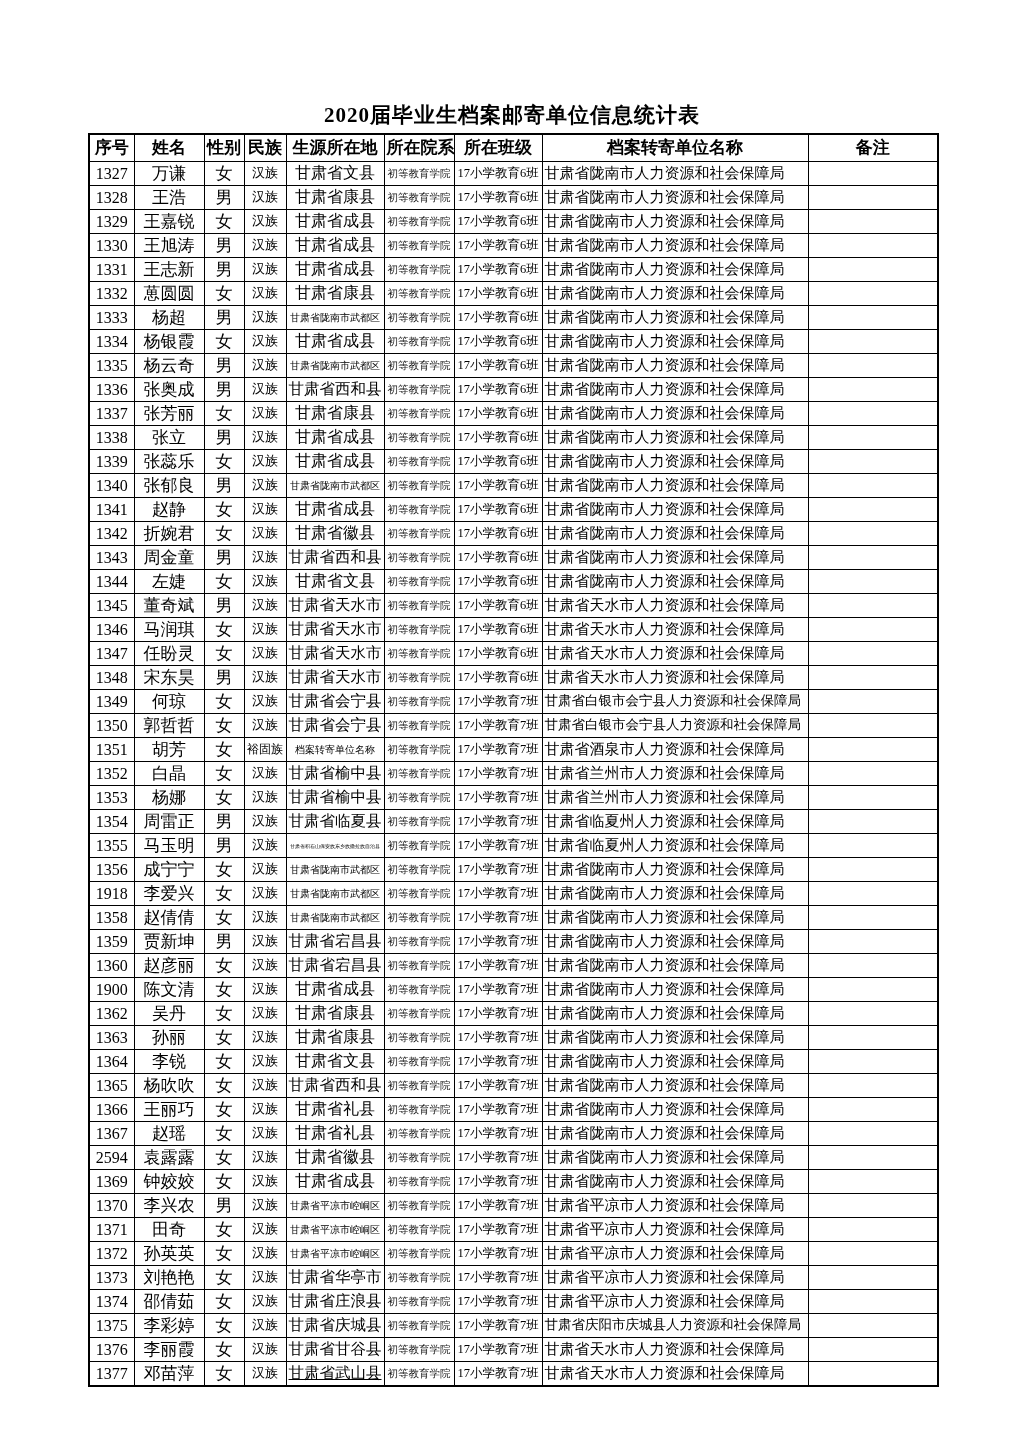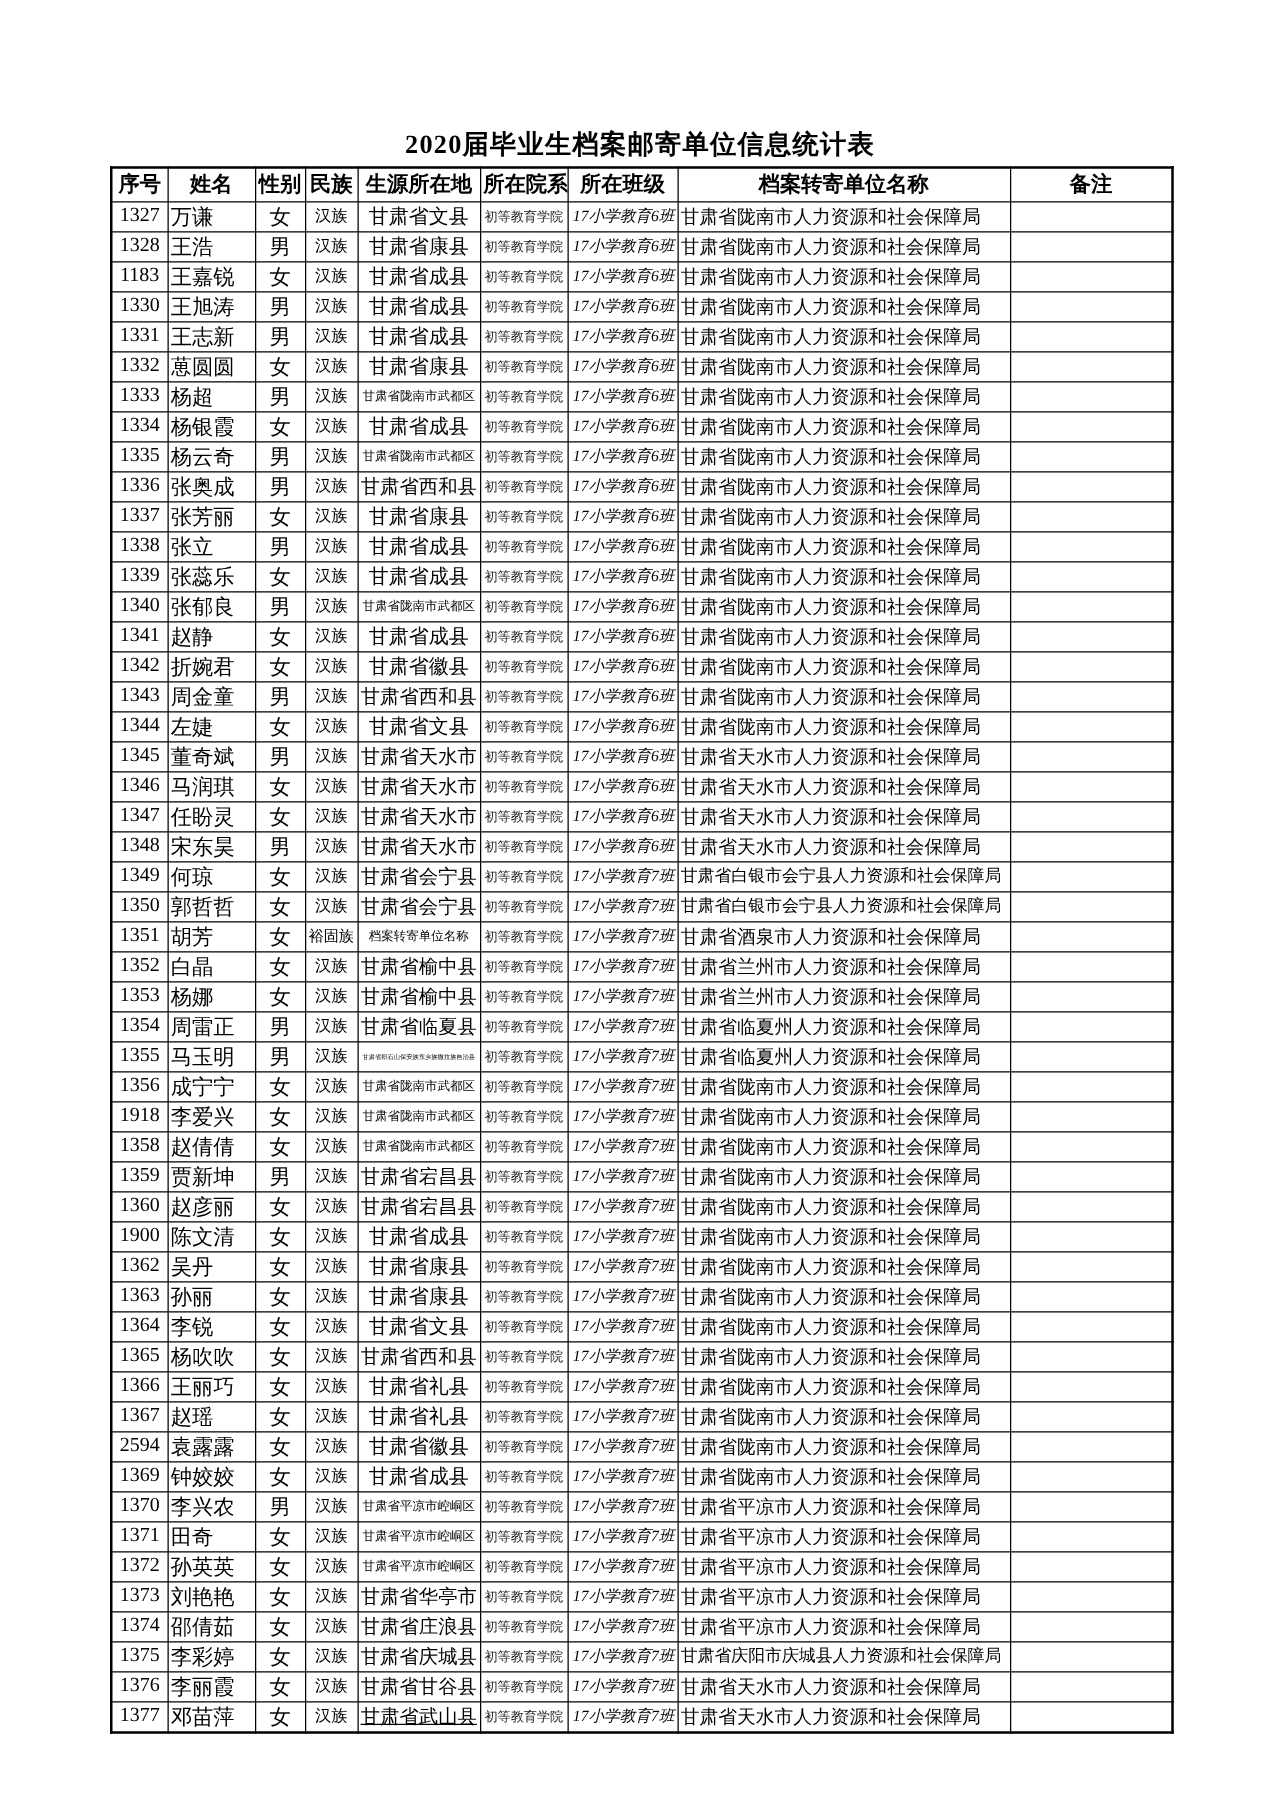--- a/index.html
+++ b/index.html
@@ -19,26 +19,26 @@
   }
   .grid th,.grid td{
     border:1px solid #000;padding:0 2px;overflow:hidden;white-space:nowrap;
     vertical-align:middle;
   }
   .grid thead tr{height:27px;}
   .grid tbody tr{height:23.6px;}
   .grid th{font-size:17px;font-weight:bold;text-align:center;}
   .cv{display:inline-block;white-space:nowrap;vertical-align:middle;}
   td.c0{text-align:center;font-size:16px;}
-  td.c1{text-align:left;font-size:17px;}
+  td.c1{text-align:center;font-size:17px;}
   td.c2{text-align:center;font-size:17px;}
   td.c3{text-align:center;font-size:13px;margin-top:11px;}
   td.c4{text-align:center;font-size:16px;}
   td.c5{text-align:center;font-size:12px;color:#1a1a1a;}
-  td.c6{text-align:right;font-size:13px;font-style:italic;}
+  td.c6{text-align:center;font-size:13px;}
   td.c7{text-align:left;font-size:15px;}
   td.c8{text-align:left;font-size:15px;}
 </style>
 </head>
 <body>
 
 <div>
 
   <h1 class="title">2020届毕业生档案邮寄单位信息统计表</h1>
 
@@ -84,21 +84,21 @@
           <td class="c1"><span class="cv">王浩</span></td>
           <td class="c2"><span class="cv">男</span></td>
           <td class="c3"><span class="cv">汉族</span></td>
           <td class="c4"><span class="cv">甘肃省康县</span></td>
           <td class="c5"><span class="cv" style="font-size: 10.5px;">初等教育学院</span></td>
           <td class="c6"><span class="cv" style="font-size: 12.5px;">17小学教育6班</span></td>
           <td class="c7"><span class="cv">甘肃省陇南市人力资源和社会保障局</span></td>
           <td class="c8"><span class="cv"></span></td>
         </tr>
         <tr>
-          <td class="c0"><span class="cv">1183</span></td>
+          <td class="c0"><span class="cv">1329</span></td>
           <td class="c1"><span class="cv">王嘉锐</span></td>
           <td class="c2"><span class="cv">女</span></td>
           <td class="c3"><span class="cv">汉族</span></td>
           <td class="c4"><span class="cv">甘肃省成县</span></td>
           <td class="c5"><span class="cv" style="font-size: 10.5px;">初等教育学院</span></td>
           <td class="c6"><span class="cv" style="font-size: 12.5px;">17小学教育6班</span></td>
           <td class="c7"><span class="cv">甘肃省陇南市人力资源和社会保障局</span></td>
           <td class="c8"><span class="cv"></span></td>
         </tr>
         <tr>

